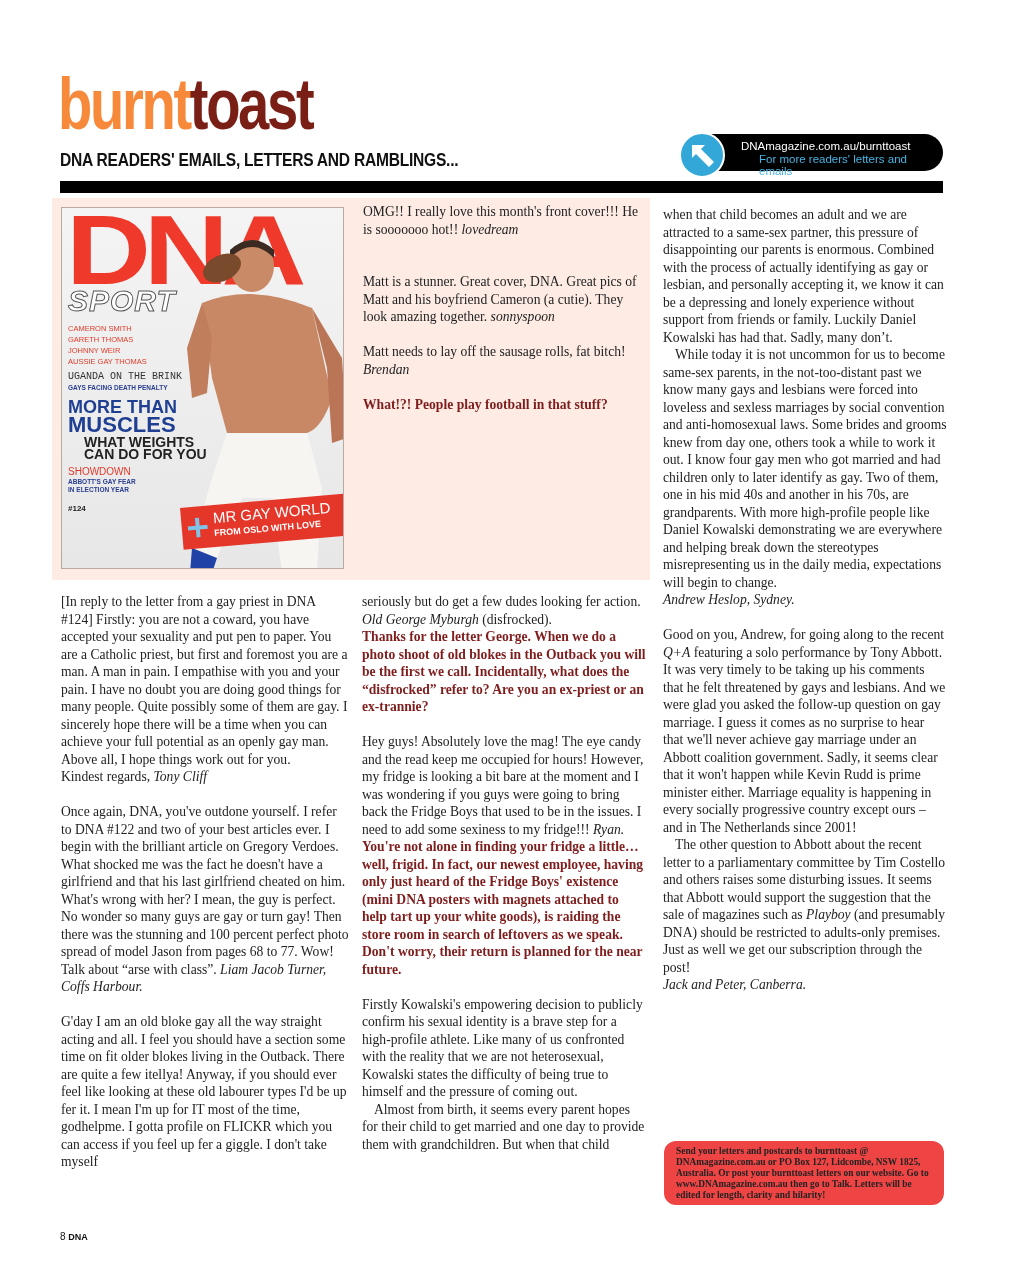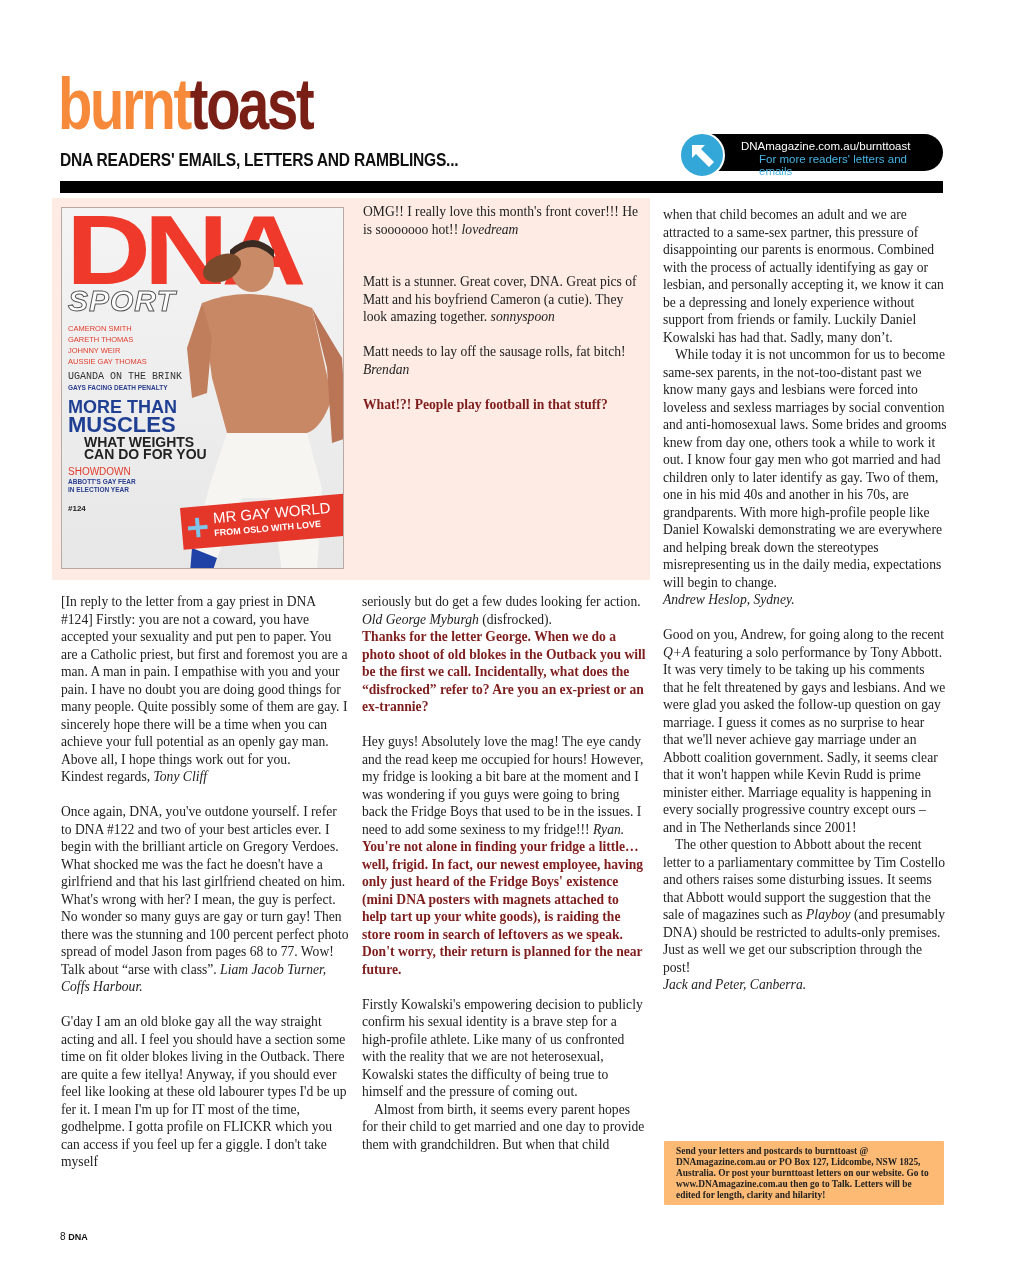--- a/index.html
+++ b/index.html
@@ -81,21 +81,21 @@
   .col { position: absolute; font-size: 13.6px; line-height: 17.5px; color: #222; }
   .col p { margin: 0; }
   .col .gap { height: 17.5px; }
   .col .indent { text-indent: 12px; }
   .col i { font-style: italic; }
   .col b { font-weight: bold; color: #7f1d1d; }
   .feature-title { color: #d9382b; font-weight: bold; font-size: 21px; line-height: 22px; margin-bottom: 1px; }
 
   .send-box {
     position: absolute; left: 664px; top: 1141px; width: 280px; height: 64px;
-    background: #fdba74; border-radius: 1px; padding: 5px 12px;
+    background: #ef4444; border-radius: 12px; padding: 5px 12px;
     font-size: 9.4px; line-height: 11px; font-weight: bold; color: #222;
   }
 
   .folio {
     position: absolute; left: 60px; top: 1231px;
     font-family: "Liberation Sans", "DejaVu Sans", sans-serif; font-size: 10px; color: #111;
   }
   .folio .dna { font-weight: bold; font-size: 9px; }
 </style>
 </head>

